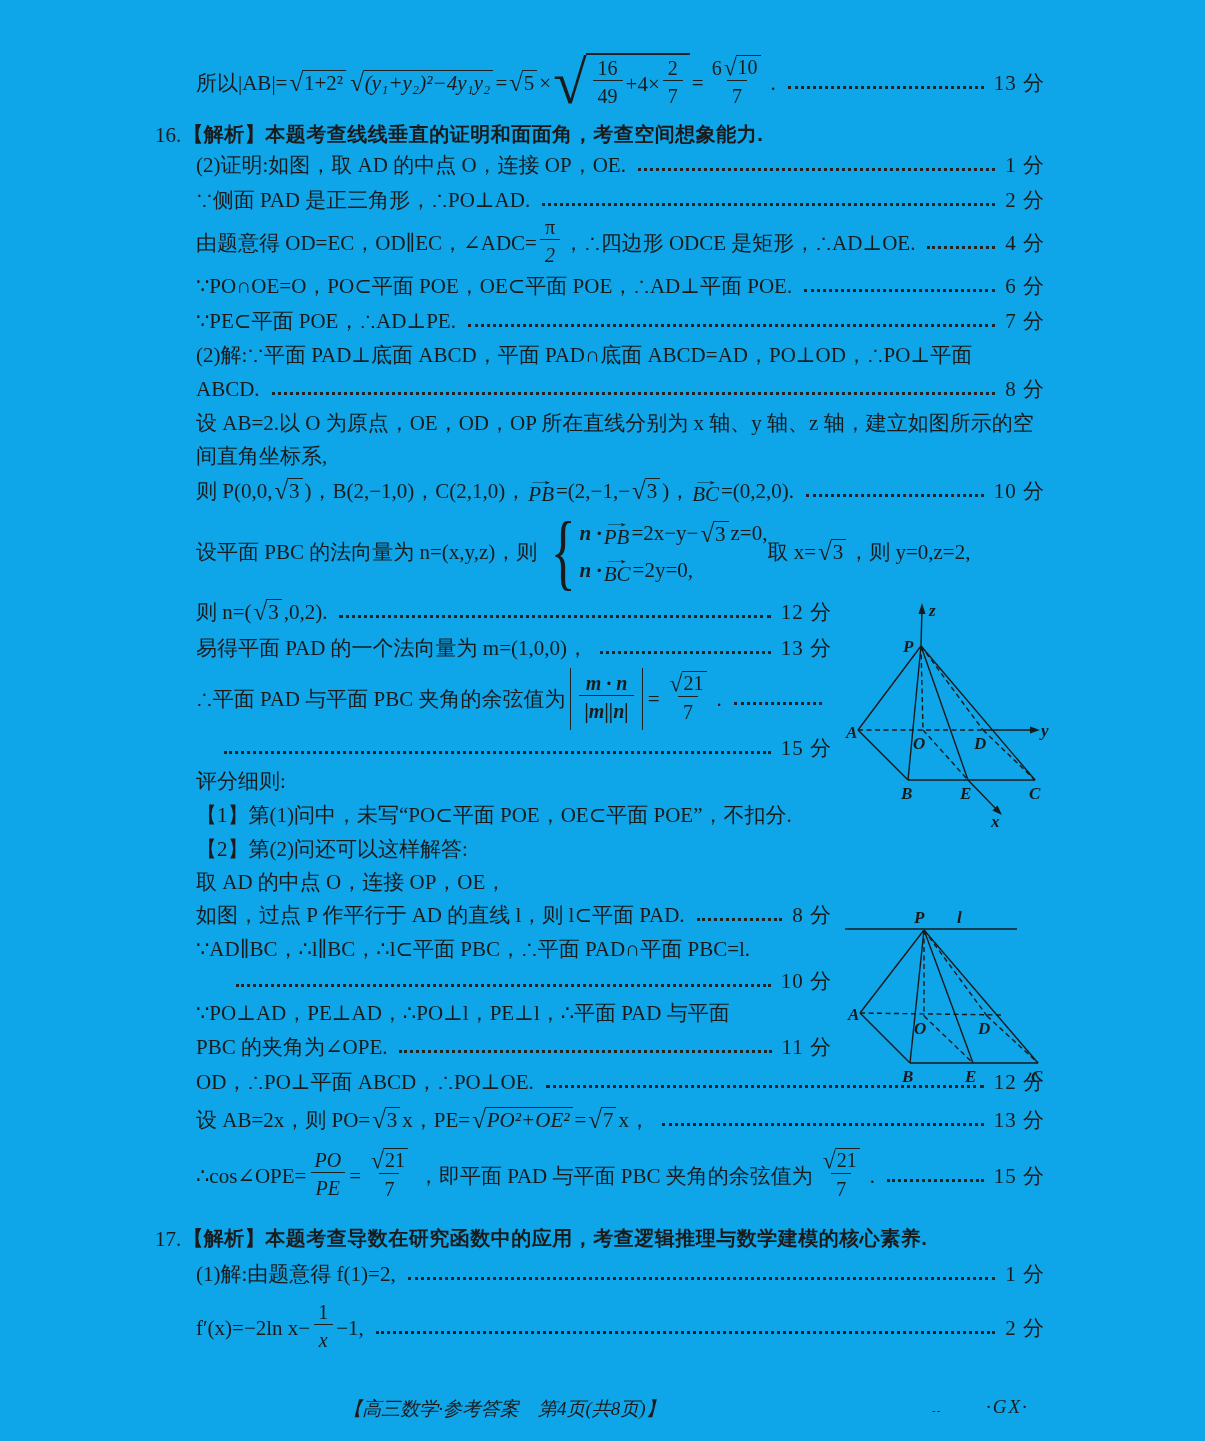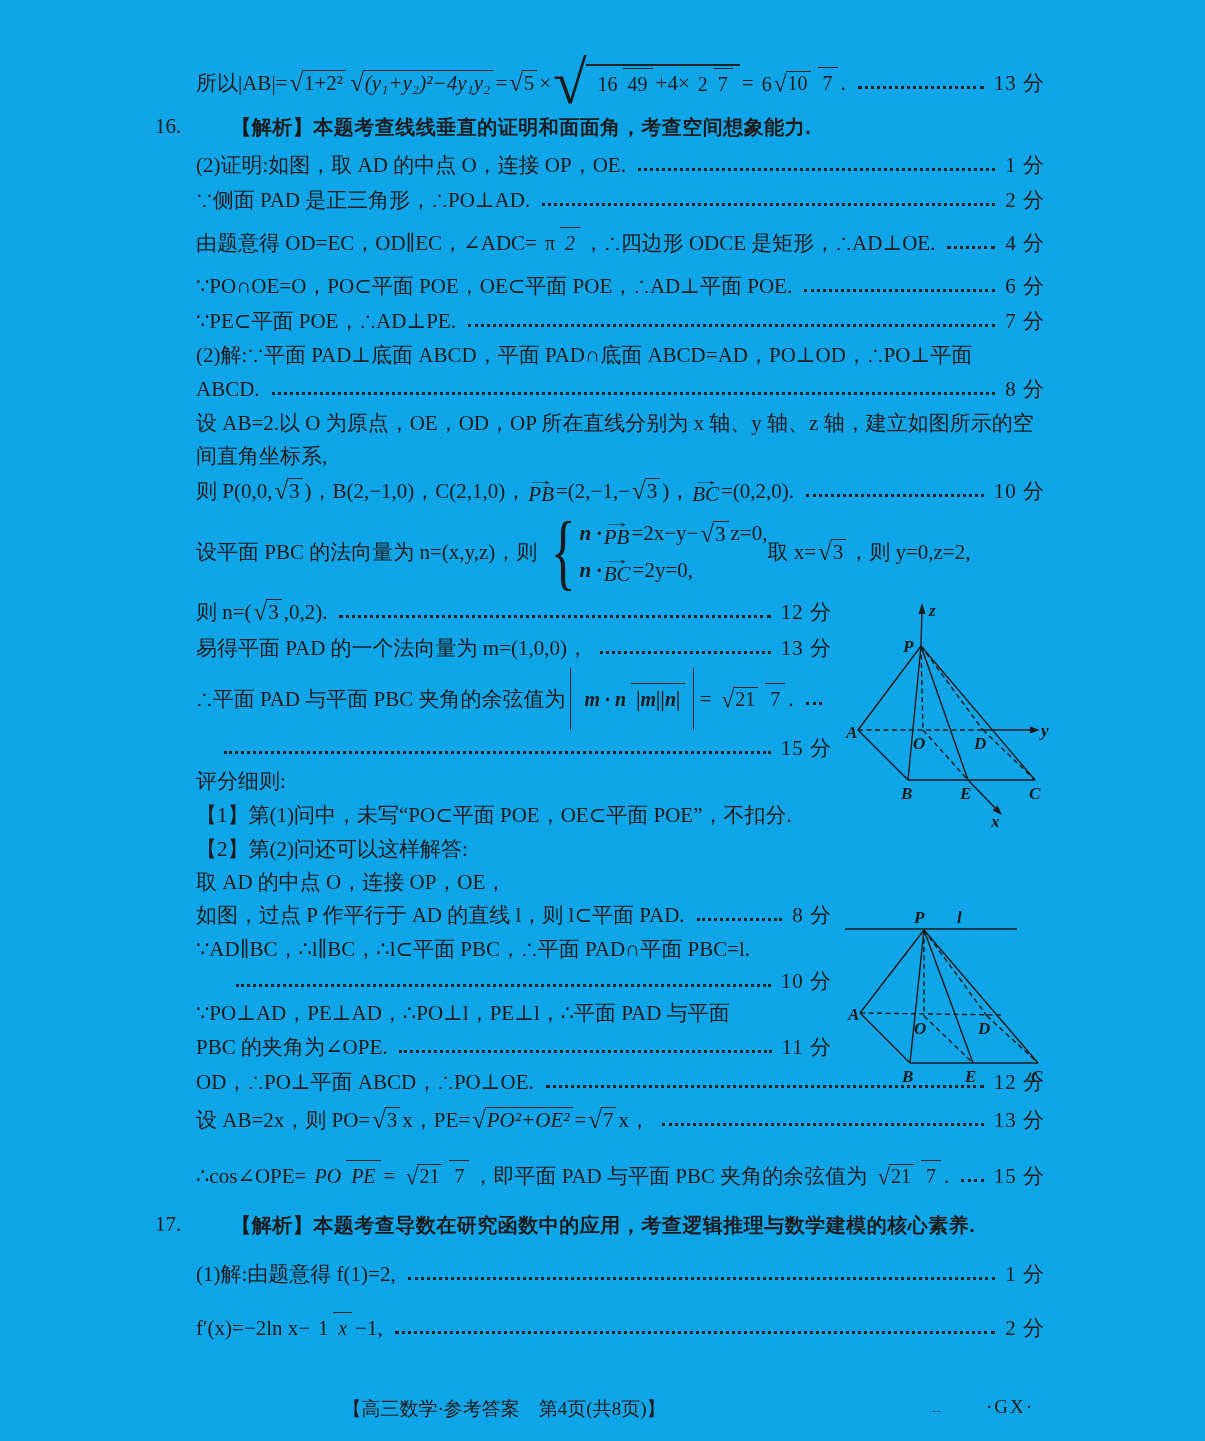--- a/index.html
+++ b/index.html
@@ -9,26 +9,26 @@
   .content{position:absolute;left:196px;top:52px;width:849px;font-size:21px;}
   .row{display:flex;align-items:center;white-space:nowrap;}
   .nw{width:636px;}
   .lead{flex:1 1 auto;min-width:14px;height:9px;border-bottom:3.4px dotted #232323;margin:0 10px 0 12px;}
   .score{white-space:nowrap;letter-spacing:1px;}
   
   .h30{height:30px}.h32{height:32px}.h34{height:34px}.h36{height:36px}.h38{height:38px}
   .h40{height:40px}.h44{height:44px}.h50{height:50px}.h62{height:62px}.h64{height:64px}
   .h66{height:66px}.h72{height:72px}.h84{height:84px}
   
-  .hrow{display:flex;align-items:flex-start;margin-left:-41px;gap:48px;}
+  .hrow{display:flex;align-items:flex-end;margin-left:-41px;}
   .qnum{font-weight:400;margin-right:2px;}
   .htxt{font-family:"Liberation Sans","DejaVu Sans",sans-serif;font-weight:700;font-size:20px;letter-spacing:.5px;}
   
   .it{font-style:italic;}
-  .fr{display:inline-flex;flex-direction:row;align-items:center;line-height:1.12;font-size:20px;margin:0 3px;vertical-align:middle;}
+  .fr{display:inline-flex;flex-direction:column;align-items:center;line-height:1.12;font-size:20px;margin:0 3px;vertical-align:middle;}
   .fr .nu{padding:0 5px;}
   .fr .de{border-top:1.8px solid #222;padding:4px 5px;}
   .sq{display:inline-flex;align-items:flex-start;margin:0 2px;}
   .sq .sg{line-height:1.05;font-size:1.18em;margin-right:-1px;}
   .sq .rd{border-top:1.8px solid #222;padding:0 3px 0 2px;}
   .sq.big{align-items:center;}
   .sq.big .sg{font-size:2.9em;font-weight:300;line-height:.85;}
   .sq.big .rd{display:inline-flex;align-items:center;border-top:2px solid #222;padding:2px 4px;}
   .vec{display:inline-flex;flex-direction:column;align-items:center;line-height:1;margin:0 2px;}
   .vec .ar{font-size:14px;line-height:.55;transform:scaleX(2.1);transform-origin:center;}
@@ -38,21 +38,21 @@
   .sys .eqs{display:flex;flex-direction:column;gap:8px;}
   .sys .eqrow{display:flex;align-items:center;}
   .vbar{align-self:stretch;border-left:1.9px solid #222;margin:2px 5px;}
   .bold{font-weight:700;}
   
   .wrap1,.wrap2{position:relative;}
   .dsvg{position:absolute;right:-5px;}
   .d1{top:6px;}
   .d2{top:10px;}
   
-  .footer{position:absolute;left:0;top:1396px;width:1008px;height:30px;font-size:19px;}
+  .footer{position:absolute;left:0;top:1396px;width:1008px;height:30px;font-size:19px;font-style:italic;}
   .fcenter{position:absolute;left:0;right:0;text-align:center;}
   .fdash{position:absolute;left:932px;top:8px;font-size:11px;letter-spacing:1px;}
   .fright{position:absolute;left:986px;letter-spacing:2px;}
 </style>
 </head>
 <body>
 
 <div class="page">
 <div class="content">
 

